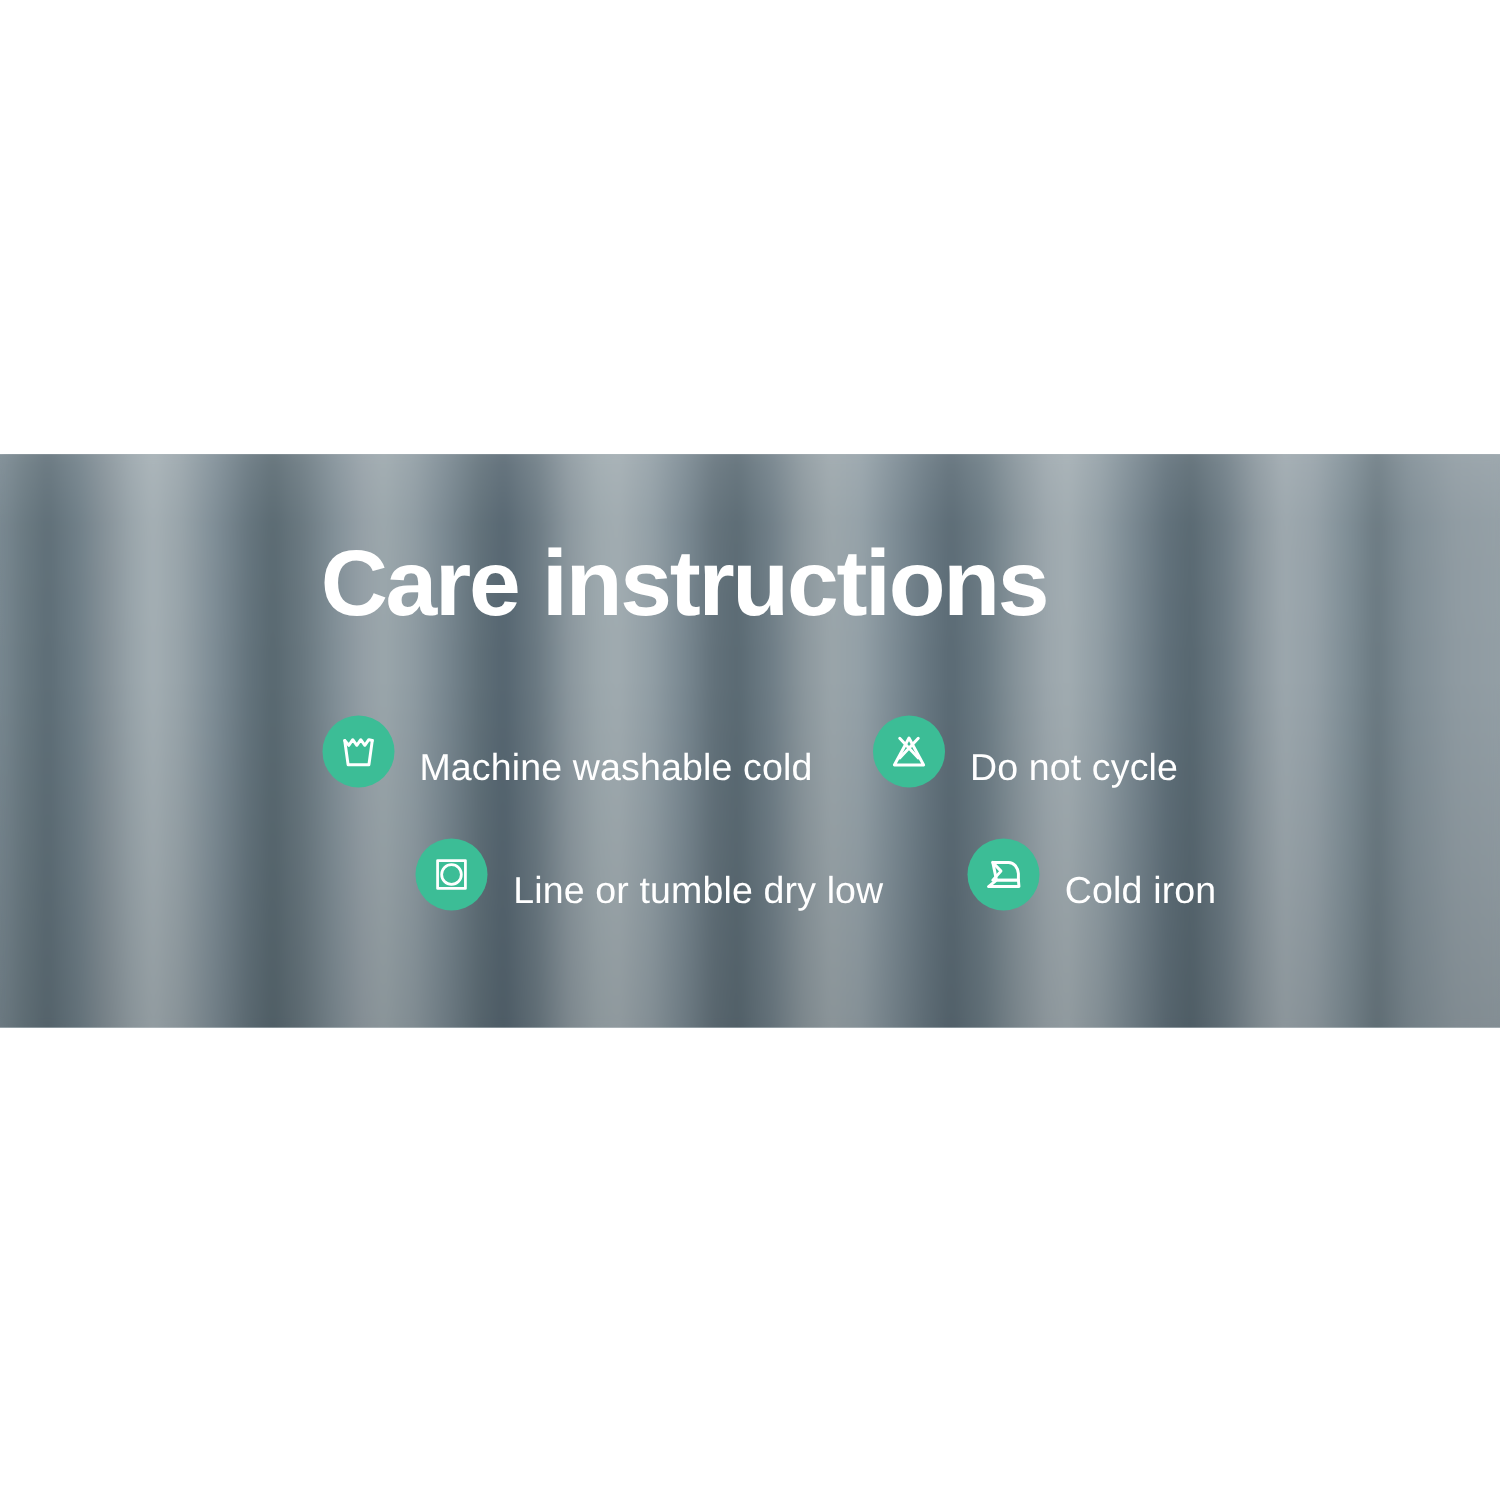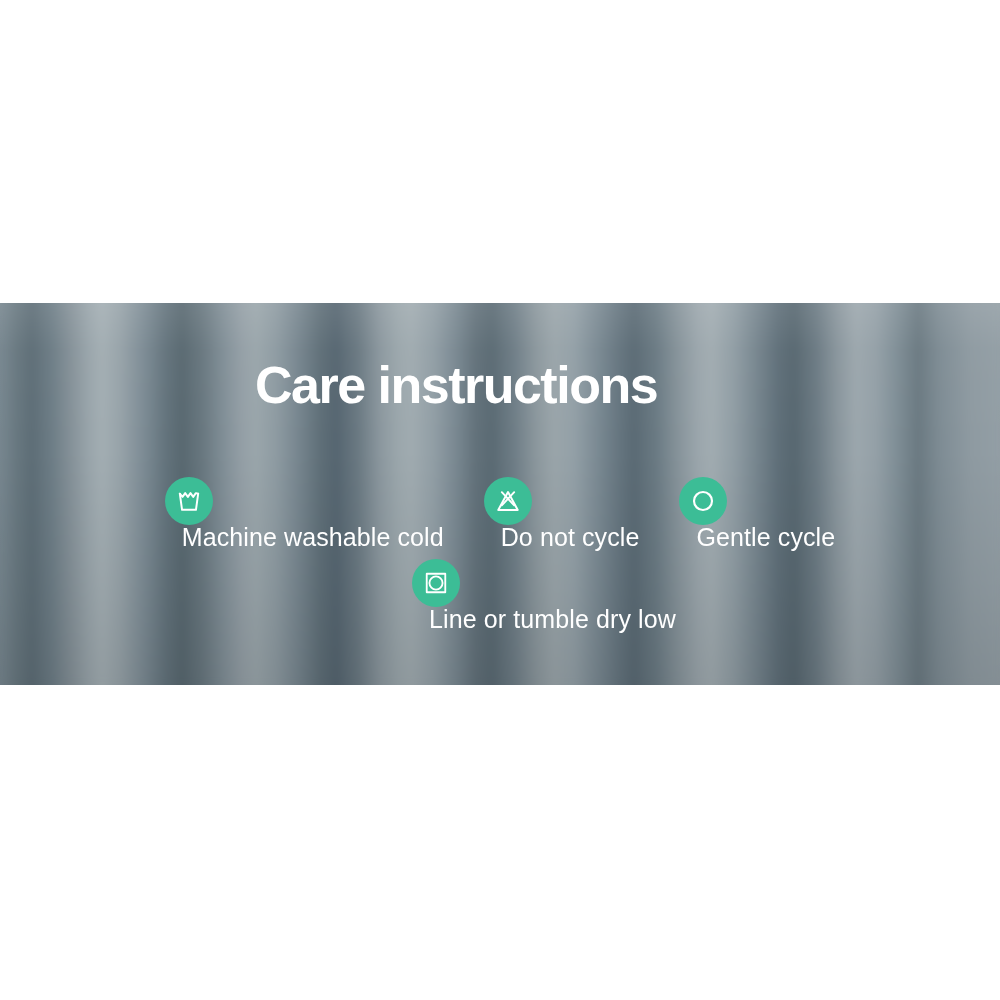--- a/index.html
+++ b/index.html
@@ -124,43 +124,43 @@
   }
 
   #care-title {
     position: absolute;
     left: 0;
     top: 56px;
     width: 912px;
     text-align: center;
     color: #ffffff;
     font-family: "Liberation Sans", sans-serif;
-    font-size: 52px;
+    font-size: 62px;
     font-weight: bold;
     letter-spacing: -1.5px;
     line-height: 1;
     white-space: nowrap;
   }
 
   .care-row {
     position: absolute;
     left: 0;
     width: 1000px;
     display: flex;
     flex-direction: row;
     align-items: center;
     justify-content: center;
   }
   #care-row-1 { top: 174px; }
   #care-row-2 { top: 256px; margin-left: 44px; }
 
   .care-item {
     display: flex;
-    flex-direction: column;
-    align-items: flex-start;
+    flex-direction: row;
+    align-items: flex-end;
   }
   #care-row-1 .care-item { margin: 0 20px; }
   #care-row-2 .care-item { margin: 0 28px; }
 
   .care-icon {
     width: 48px;
     height: 48px;
     border-radius: 50%;
     background: #3cbd96;
     display: flex;
@@ -214,41 +214,43 @@
           <span class="care-icon">
             <svg width="30" height="30" viewBox="0 0 32 32" fill="none" stroke="#ffffff" stroke-width="2.1" stroke-linecap="round" stroke-linejoin="round">
               <path d="M16 6.4 L26.4 25.6 L5.6 25.6 Z"></path>
               <path d="M9.4 6.6 L22.6 20.6"></path>
               <path d="M22.6 6.6 L9.4 20.6"></path>
             </svg>
           </span>
           <span class="care-label">Do not cycle</span>
         </div>
 
-        <div class="care-item">
-          <span class="care-icon">
-            <svg width="30" height="30" viewBox="0 0 32 32" fill="none" stroke="#ffffff" stroke-width="2.3" stroke-linecap="round" stroke-linejoin="round">
-              <circle cx="16" cy="16" r="9.6"></circle>
-            </svg>
-          </span>
-          <span class="care-label">Gentle cycle</span>
-        </div>
 
       </div>
 
       <div class="care-row" id="care-row-2">
 
         <div class="care-item">
           <span class="care-icon">
             <svg width="28" height="28" viewBox="0 0 32 32" fill="none" stroke="#ffffff" stroke-width="2.1" stroke-linecap="round" stroke-linejoin="round">
               <rect x="5.4" y="5.4" width="21.2" height="21.2"></rect>
               <circle cx="16" cy="16" r="7.5"></circle>
             </svg>
           </span>
           <span class="care-label">Line or tumble dry low</span>
         </div>
 
+        <div class="care-item">
+          <span class="care-icon">
+            <svg width="30" height="30" viewBox="0 0 32 32" fill="none" stroke="#ffffff" stroke-width="2.1" stroke-linecap="round" stroke-linejoin="round">
+              <path d="M8.4 7.4 L19.6 7.4 C23.6 7.4 26.2 11.0 26.6 15.4 L26.6 20.0 L11.0 20.0 Z"></path>
+              <path d="M8.4 7.4 L14.2 13.6 L8.4 20.0"></path>
+              <path d="M5.4 24.6 L27.0 24.6 L26.6 20.0 L11.0 20.0 Z"></path>
+            </svg>
+          </span>
+          <span class="care-label">Cold iron</span>
+        </div>
 
       </div>
 
     </div>
   </div>
 </div>
 
 </body></html>

